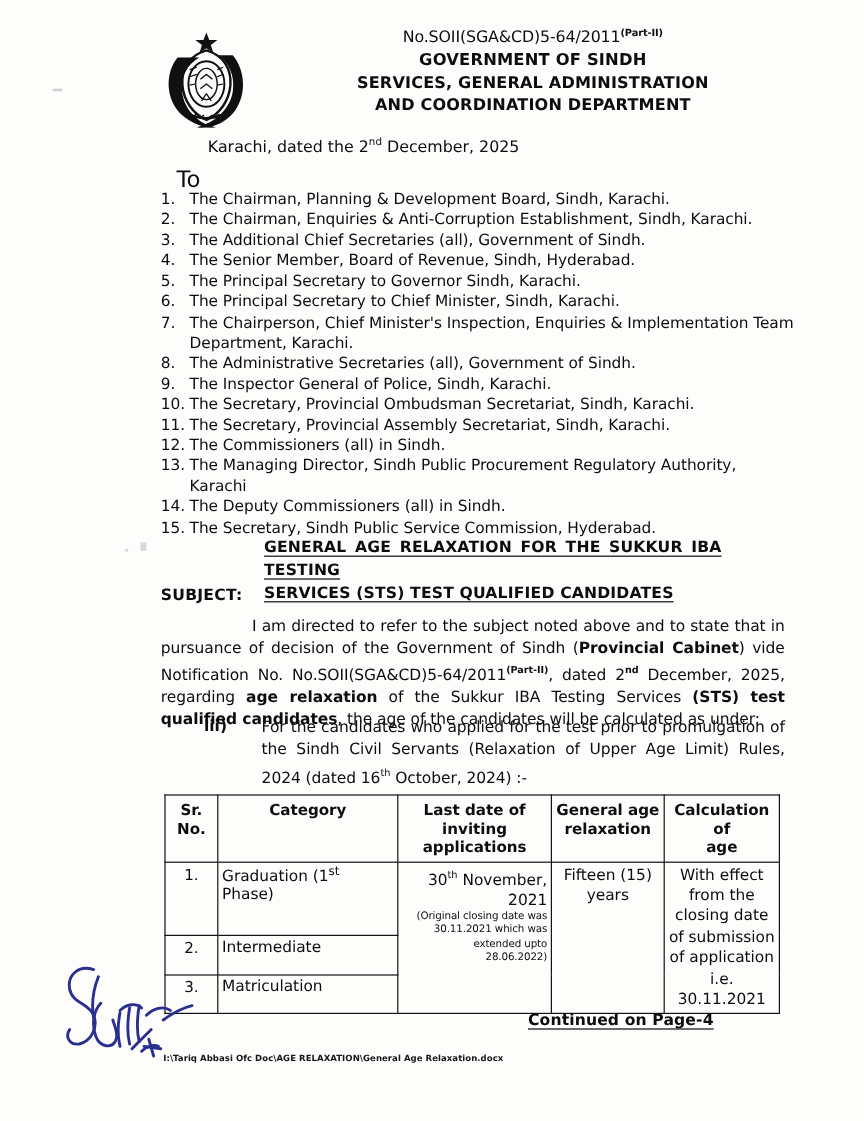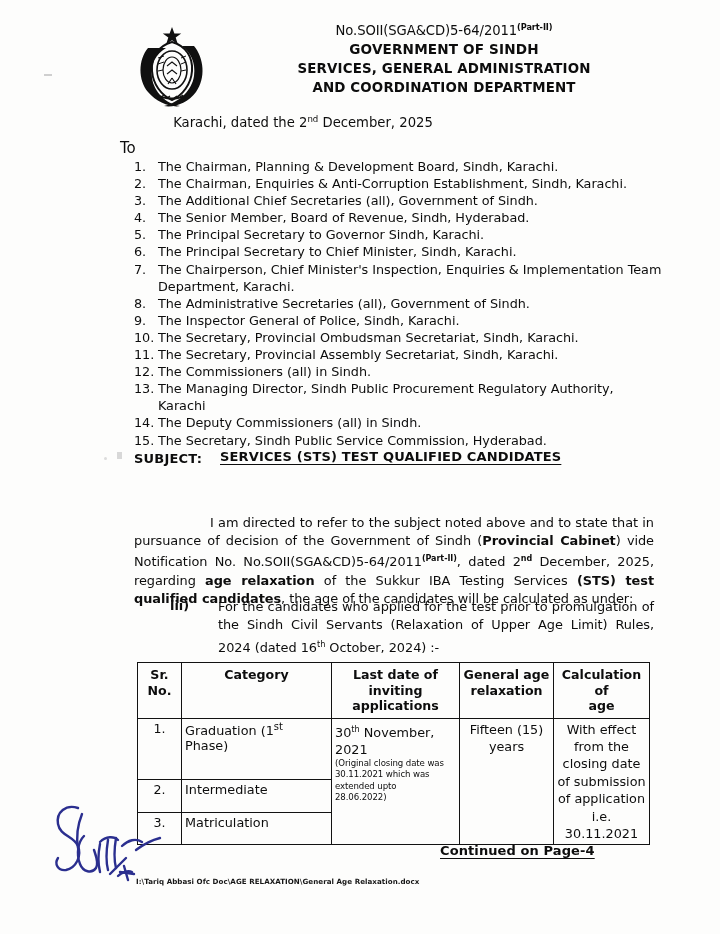--- a/index.html
+++ b/index.html
@@ -81,23 +81,23 @@
     text-align: center;
     padding-right: 62px;
     box-sizing: border-box;
     font-size: 13.2px;
   }
   .date-line sup { font-size: 8.6px; vertical-align: super; }
 
   
   .to-label {
     position: absolute;
-    left: 120px;
+    left: 147px;
     top: 139px;
-    font-size: 15px;
+    font-size: 19px;
   }
   .addressees {
     position: absolute;
     left: 134px;
     top: 158px;
     width: 530px;
     margin: 0;
     padding: 0;
     list-style: none;
   }
@@ -221,21 +221,21 @@
   td.cat-cell {
     font-size: 12.8px;
     text-align: left;
     padding-left: 5px;
     padding-top: 3px;
     vertical-align: top;
   }
   td.cat-cell sup { font-size: 10px; vertical-align: super; }
   td.last-cell {
     font-size: 12.8px;
-    text-align: left;
+    text-align: right;
     vertical-align: top;
     padding-top: 4px;
     line-height: 17px;
   }
   td.last-cell sup { font-size: 8.2px; vertical-align: super; }
   .subnote {
     font-size: 8.6px;
     line-height: 11.4px;
     letter-spacing: -0.1px;
   }
@@ -411,20 +411,21 @@
       </li>
     <li>
         <span class="num">15.</span>
         <span class="txt">The Secretary, Sindh Public Service Commission, Hyderabad.</span>
       </li>
   </ul>
 
   <div class="subject-block">
     <div class="subject-label">SUBJECT:</div>
     <div class="subject-text">
+      <span class="l1">GENERAL AGE RELAXATION FOR THE SUKKUR IBA TESTING</span>
       <span class="l2">SERVICES (STS) TEST QUALIFIED CANDIDATES</span>
     </div>
   </div>
 
   <p class="body-para"><span>I am directed to refer to the subject noted above and to state that in pursuance of decision of the Government of Sindh (</span><b>Provincial Cabinet</b><span>) vide Notification No. No.SOII(SGA&amp;CD)5-64/2011</span><sup>(Part-II)</sup><span>, dated 2</span><sup>nd</sup><span> December, 2025, regarding </span><b>age relaxation</b><span> of the Sukkur IBA Testing Services </span><b>(STS) test qualified candidates</b><span>, the age of the candidates will be calculated as under:</span></p>
 
   <div class="clause">
     <div class="marker">iii)</div>
     <div class="ctext"><span>For the candidates who applied for the test prior to promulgation of the Sindh Civil Servants (Relaxation of Upper Age Limit) Rules, 2024 (dated 16</span><sup>th</sup><span> October, 2024) :-</span></div>
   </div>

